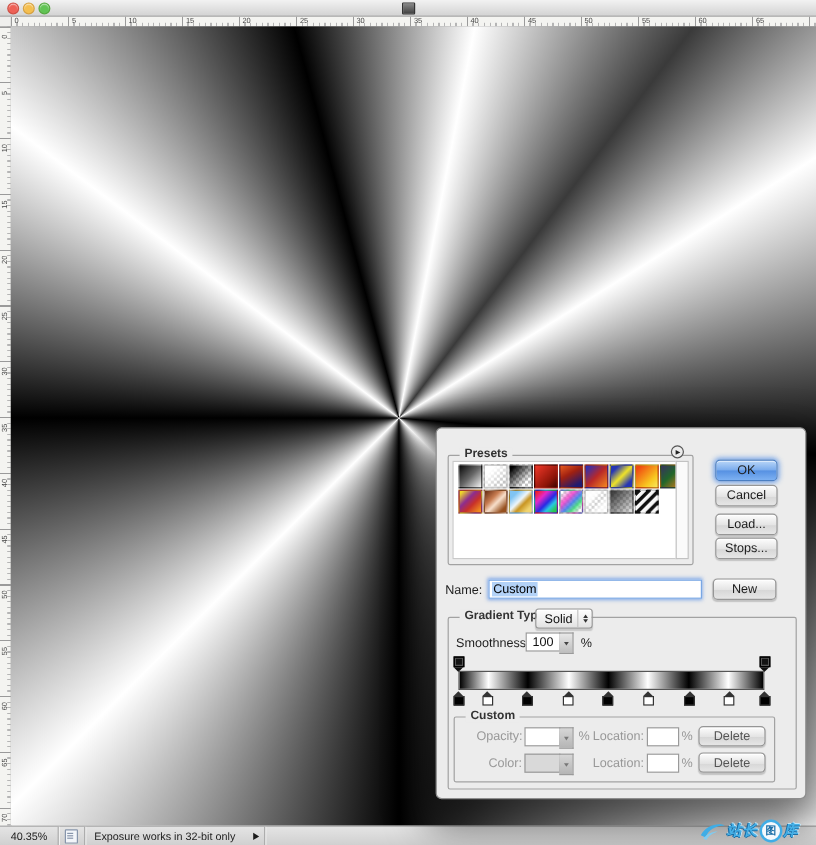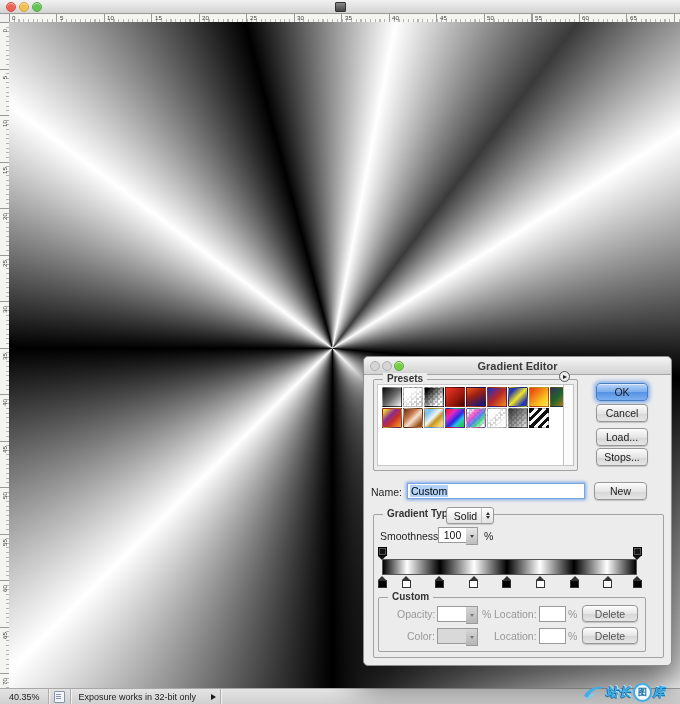--- a/index.html
+++ b/index.html
@@ -171,26 +171,20 @@
       <span class="vnum" style="top: 470px;">50</span>
       <span class="vnum" style="top: 516.5px;">55</span>
       <span class="vnum" style="top: 563px;">60</span>
       <span class="vnum" style="top: 609.5px;">65</span>
       <span class="vnum" style="top: 656px;">70</span>
     </div>
 
   <div class="canvas"></div>
 
   <div class="dialog">
-    <div class="dlg-titlebar">
-      <span class="dlg-tl gray1"></span>
-      <span class="dlg-tl gray2"></span>
-      <span class="dlg-tl grn"></span>
-      <div class="dlg-title">Gradient Editor</div>
-    </div>
 
     <div class="groupbox" style="left:9px;top:22px;width:203px;height:90px;">
       <span class="gb-label">Presets</span>
       <div class="presets-inner">
         <div class="presets-grid" id="presetsGrid">
             <div class="preset" style="background: linear-gradient(135deg, rgb(10, 10, 10) 0%, rgb(102, 102, 102) 50%, rgb(245, 245, 245) 100%);"></div>
             <div class="preset" style="background: linear-gradient(135deg, rgb(255, 255, 255) 25%, rgba(255, 255, 255, 0) 80%), repeating-conic-gradient(rgb(196, 196, 196) 0%, rgb(196, 196, 196) 25%, rgb(255, 255, 255) 0%, rgb(255, 255, 255) 50%) 0px 0px / 5px 5px;"></div>
             <div class="preset" style="background: linear-gradient(135deg, rgb(0, 0, 0) 10%, rgba(0, 0, 0, 0) 75%), repeating-conic-gradient(rgb(196, 196, 196) 0%, rgb(196, 196, 196) 25%, rgb(255, 255, 255) 0%, rgb(255, 255, 255) 50%) 0px 0px / 5px 5px;"></div>
             <div class="preset" style="background: linear-gradient(135deg, rgb(240, 56, 40), rgb(140, 20, 8) 70%, rgb(60, 6, 2));"></div>
             <div class="preset" style="background: linear-gradient(150deg, rgb(232, 90, 32), rgb(160, 32, 16) 40%, rgb(32, 26, 112) 85%);"></div>

